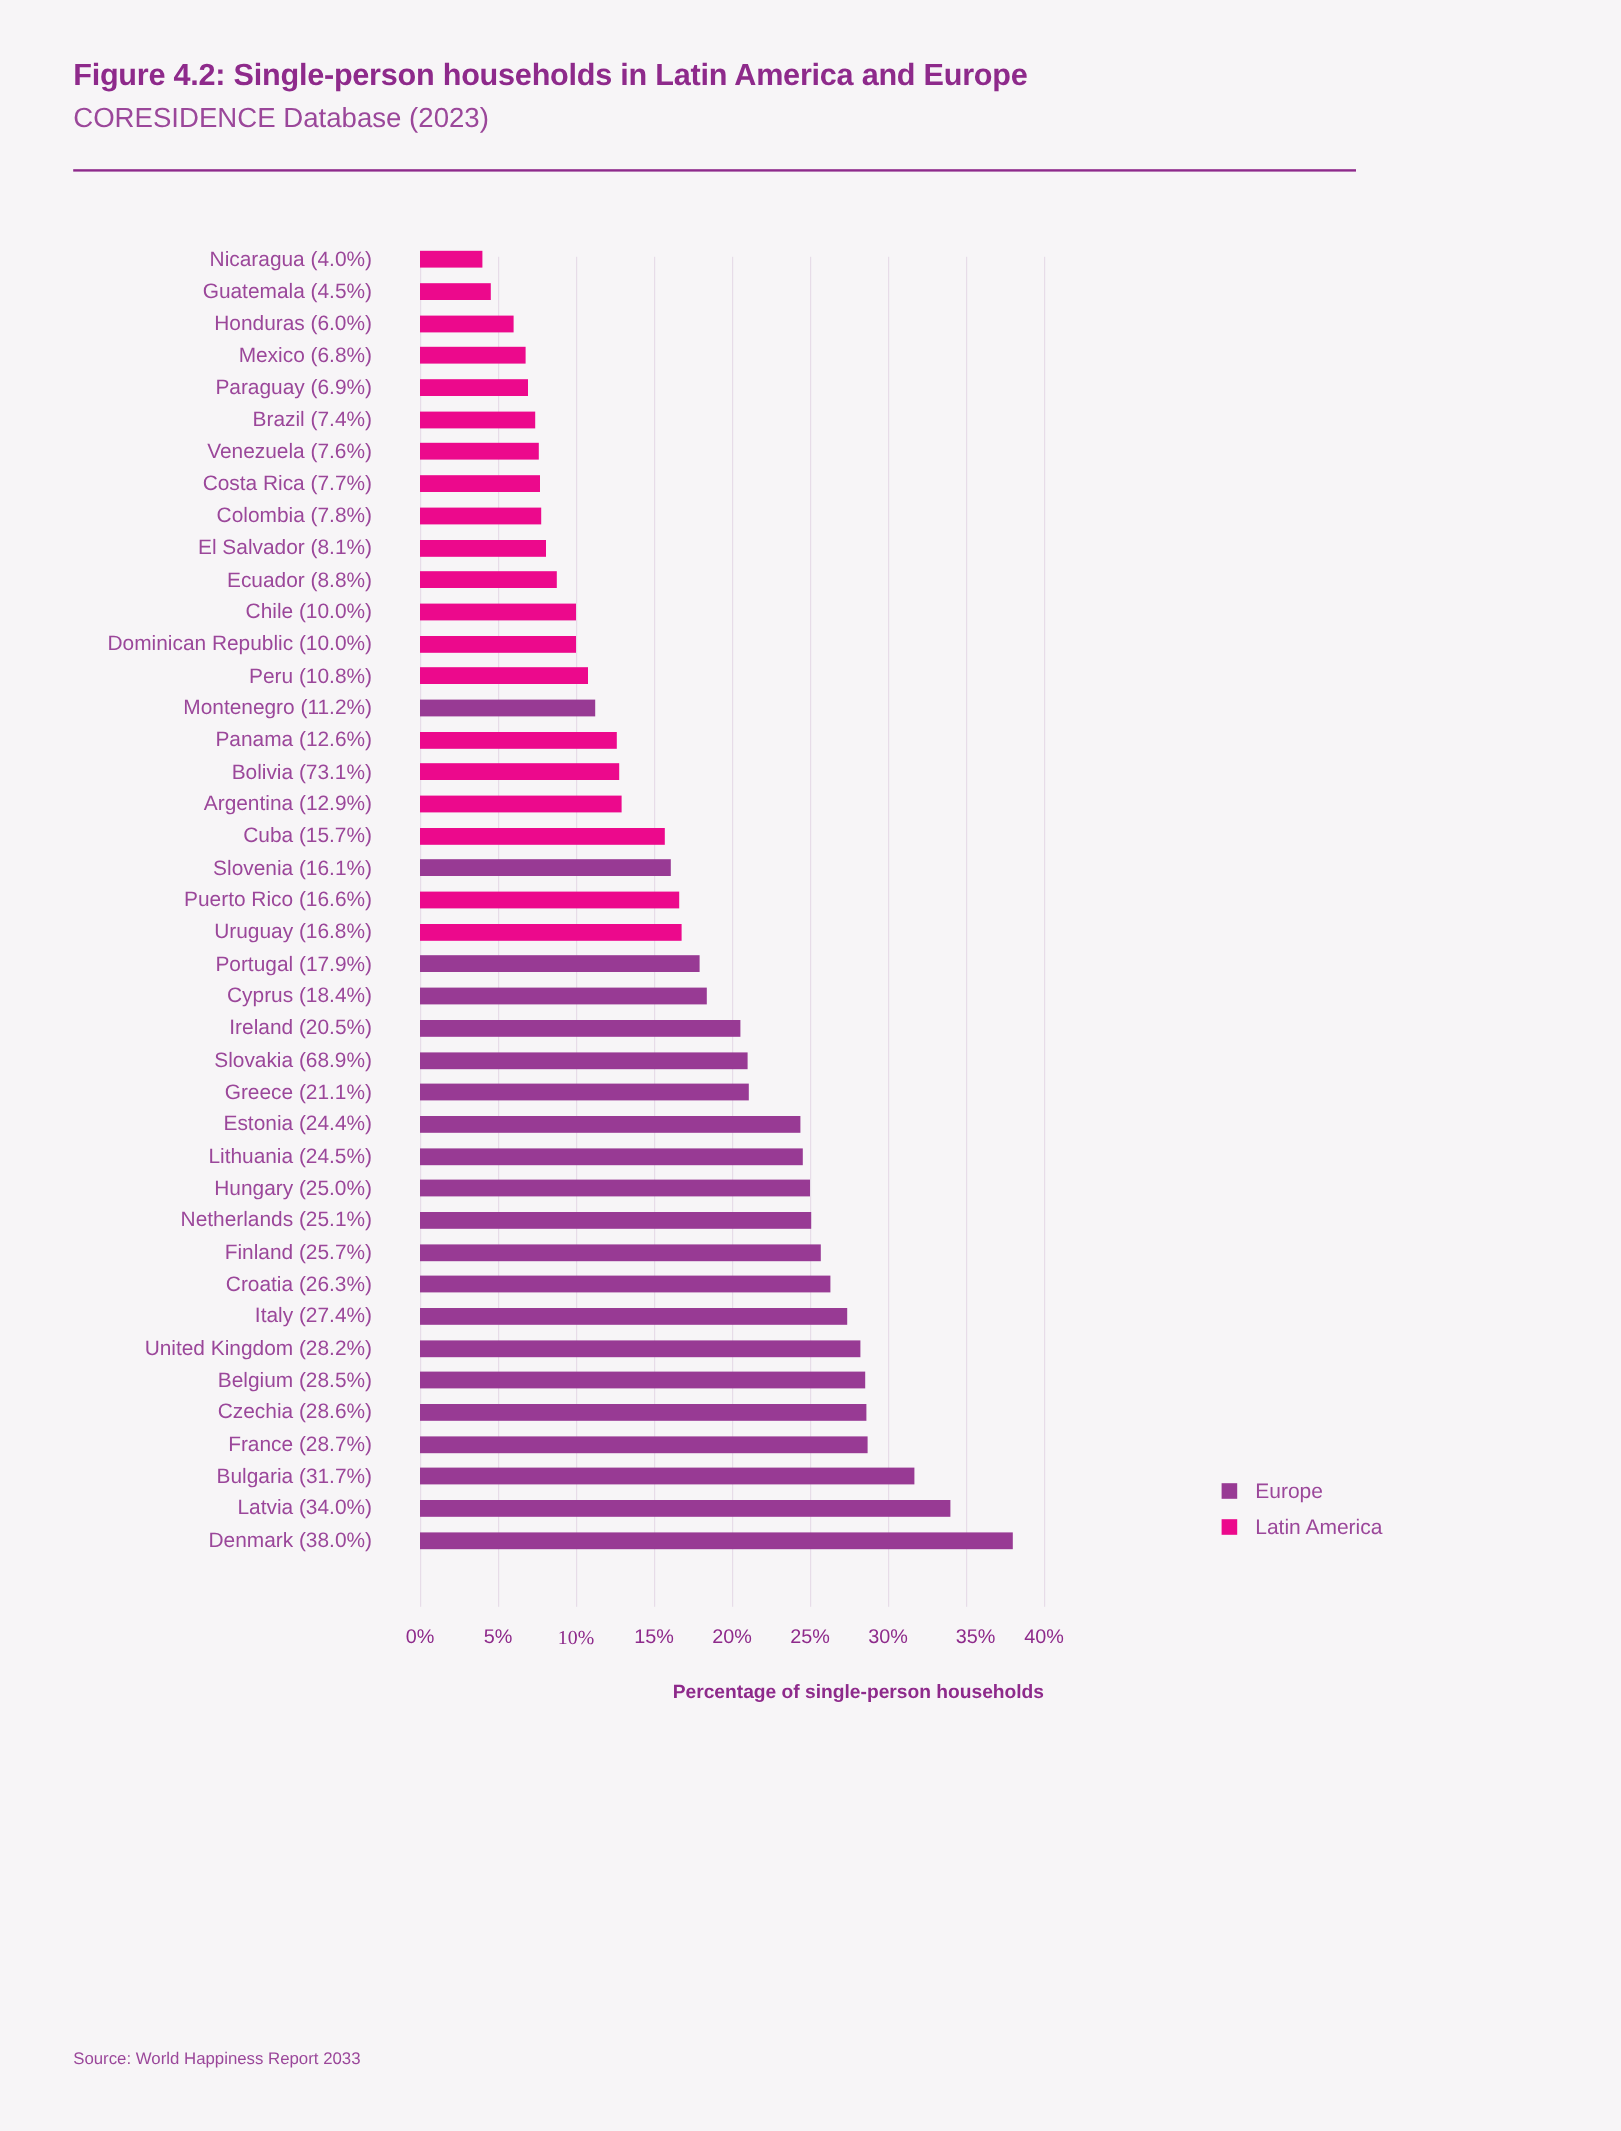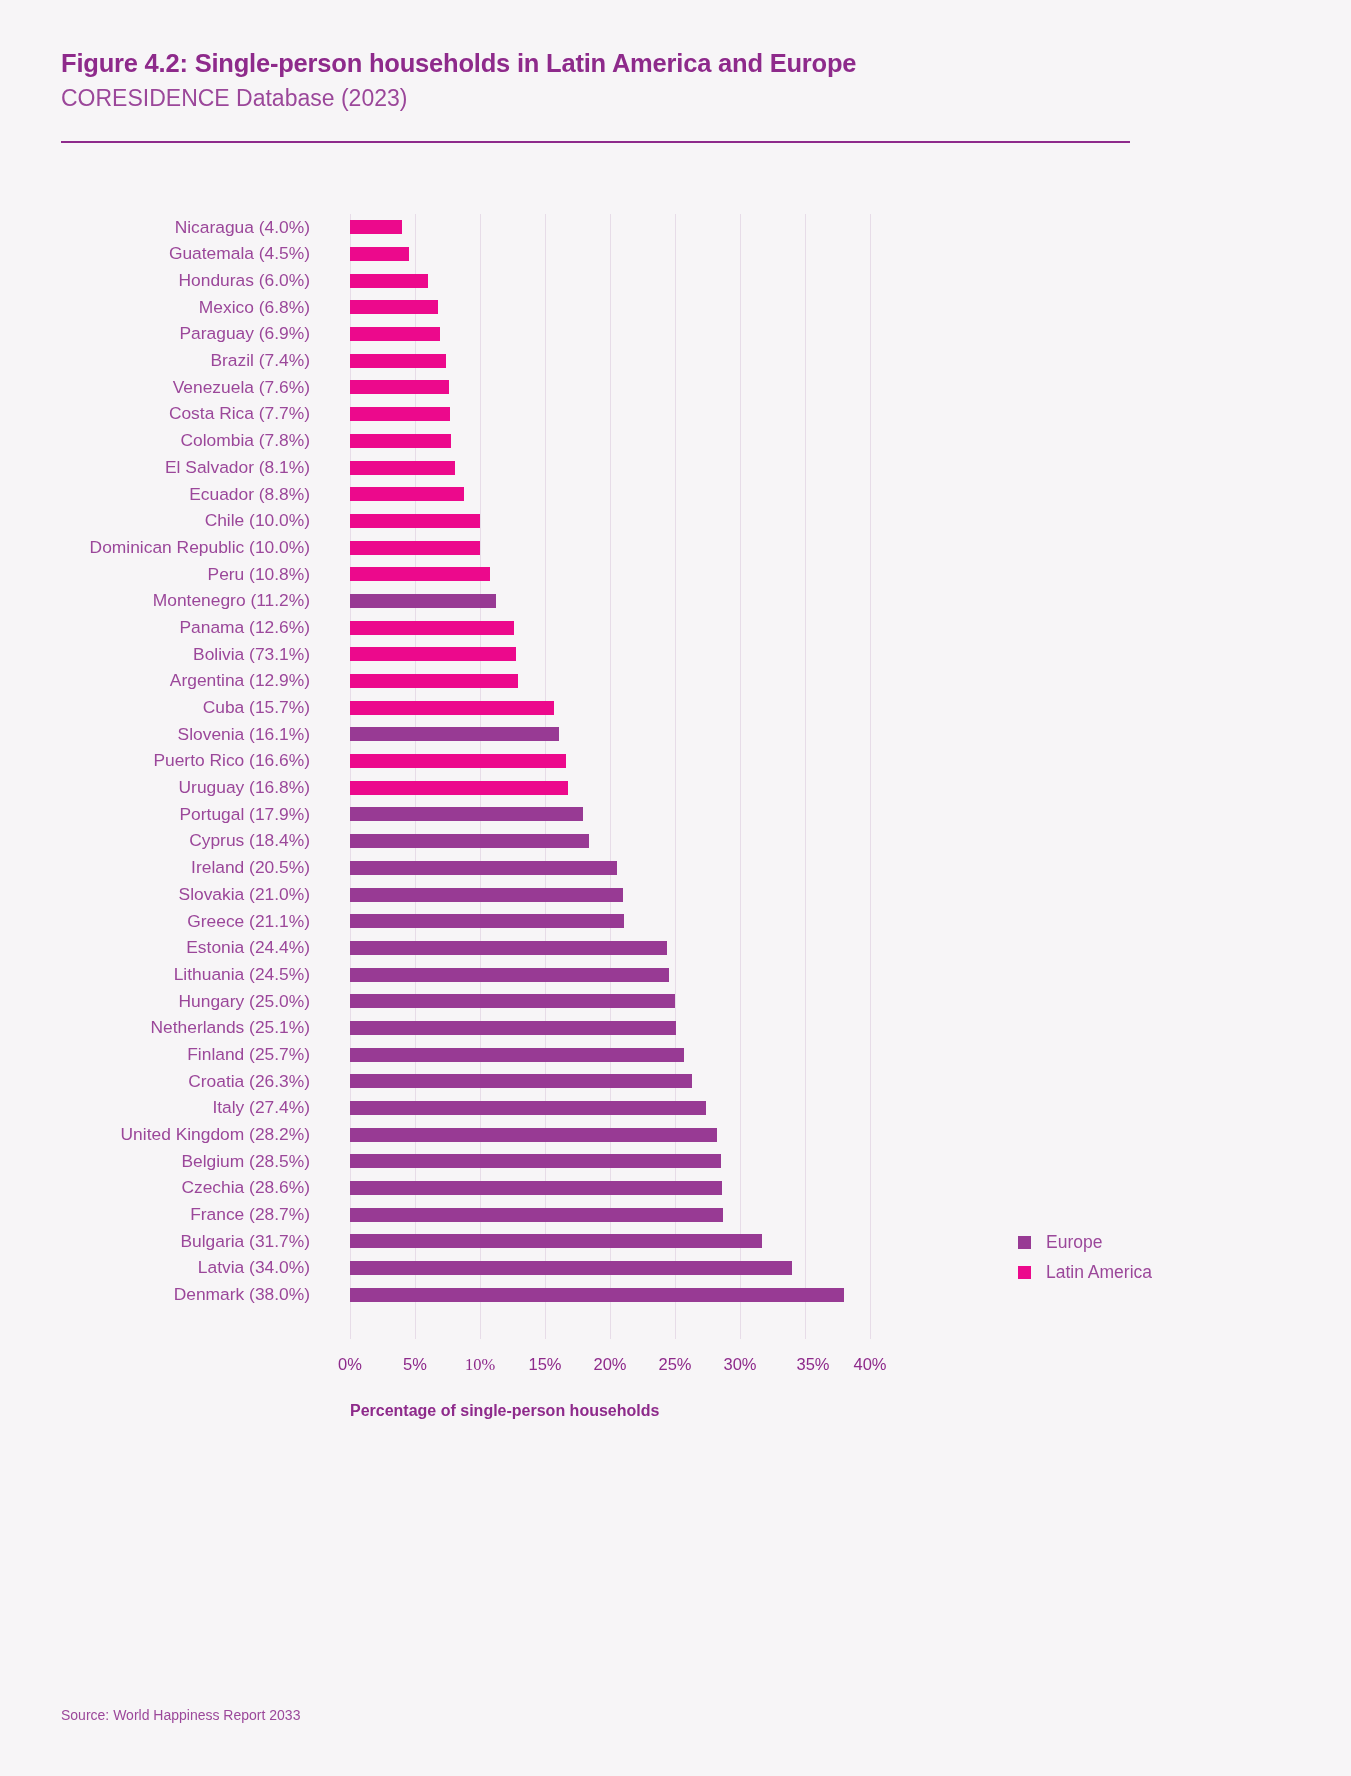--- a/index.html
+++ b/index.html
@@ -59,21 +59,21 @@
     position: absolute;
     left: 0;
     top: 196px;
     width: 1351px;
     height: 1320px;
   }
 
   .rows {
     position: absolute;
     left: 0;
-    top: 18px;
+    top: 7px;
     width: 1351px;
   }
 
   .row {
     position: relative;
     height: 26.7px;
     display: flex;
     align-items: center;
   }
 
@@ -136,21 +136,21 @@
     font-size: 16.5px;
     color: #8E2A8B;
     white-space: nowrap;
   }
 
   .xaxis-title {
     position: absolute;
     left: 350px;
     top: 1206px;
     width: 520px;
-    text-align: left;
+    text-align: right;
     font-size: 16px;
     font-weight: bold;
     color: #8E2A8B;
     white-space: nowrap;
   }
 
   
   .legend {
     position: absolute;
     left: 1018px;
@@ -351,21 +351,21 @@
             <div class="bar" style="width: 239.2px; background: rgb(152, 58, 148);"></div>
           </div>
         </div>
         <div class="row">
           <div class="row-label">Ireland (20.5%)</div>
           <div class="row-track">
             <div class="bar" style="width: 266.5px; background: rgb(152, 58, 148);"></div>
           </div>
         </div>
         <div class="row">
-          <div class="row-label">Slovakia (21.0%)</div>
+          <div class="row-label">Slovakia (68.9%)</div>
           <div class="row-track">
             <div class="bar" style="width: 273px; background: rgb(152, 58, 148);"></div>
           </div>
         </div>
         <div class="row">
           <div class="row-label">Greece (21.1%)</div>
           <div class="row-track">
             <div class="bar" style="width: 274.3px; background: rgb(152, 58, 148);"></div>
           </div>
         </div>

